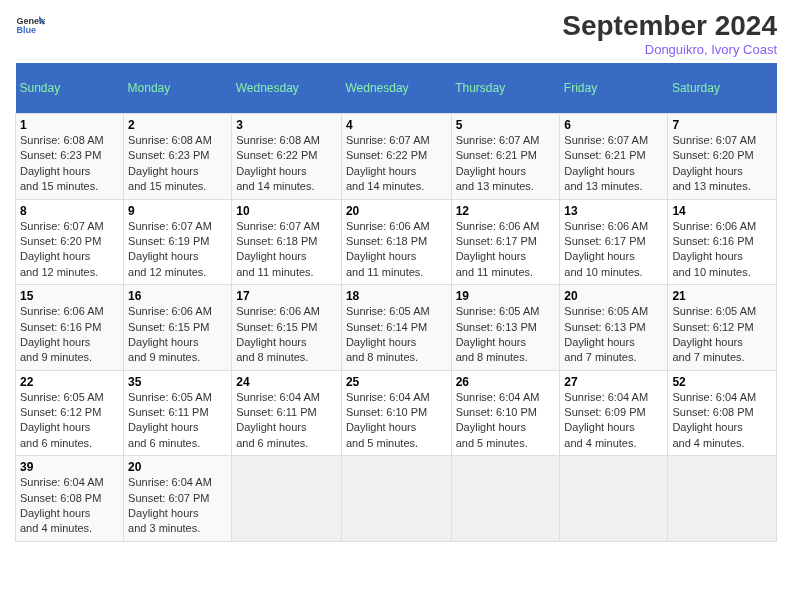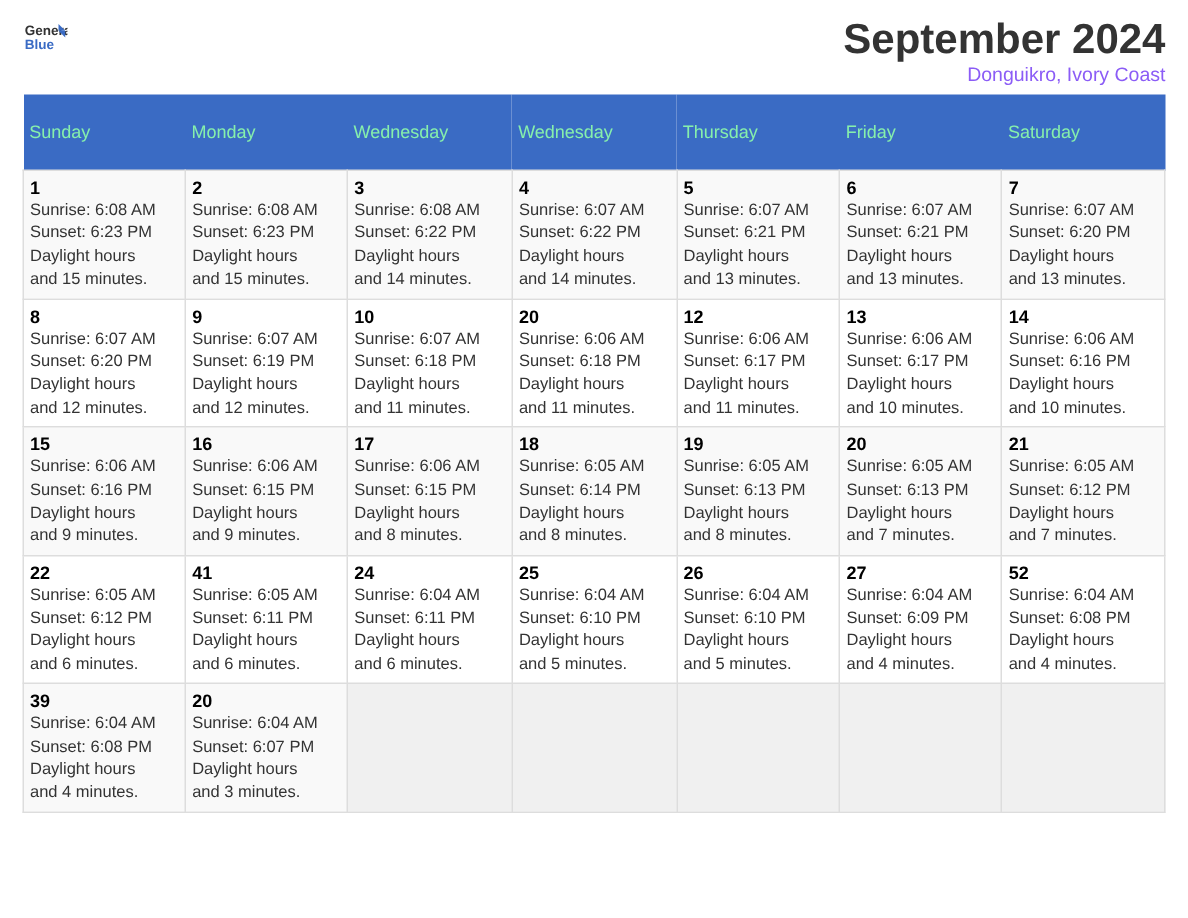--- a/index.html
+++ b/index.html
@@ -313,21 +313,21 @@
           <td>
         <span class="day-num">22</span>
         <div class="day-info">
           Sunrise: 6:05 AM<br>
           Sunset: 6:12 PM<br>
           Daylight hours<br>
           and 6 minutes.
         </div>
       </td>
           <td>
-        <span class="day-num">41</span>
+        <span class="day-num">35</span>
         <div class="day-info">
           Sunrise: 6:05 AM<br>
           Sunset: 6:11 PM<br>
           Daylight hours<br>
           and 6 minutes.
         </div>
       </td>
           <td>
         <span class="day-num">24</span>
         <div class="day-info">

